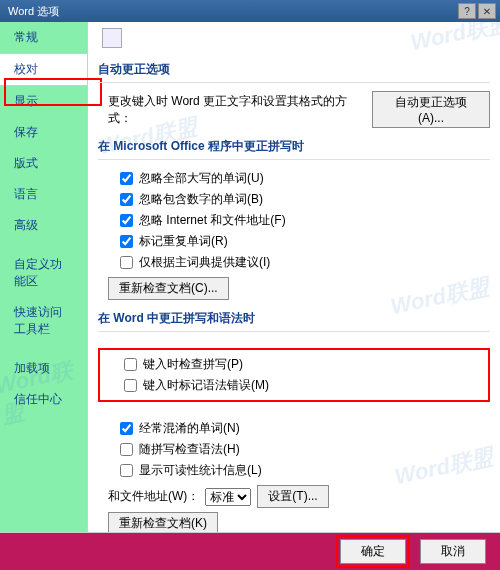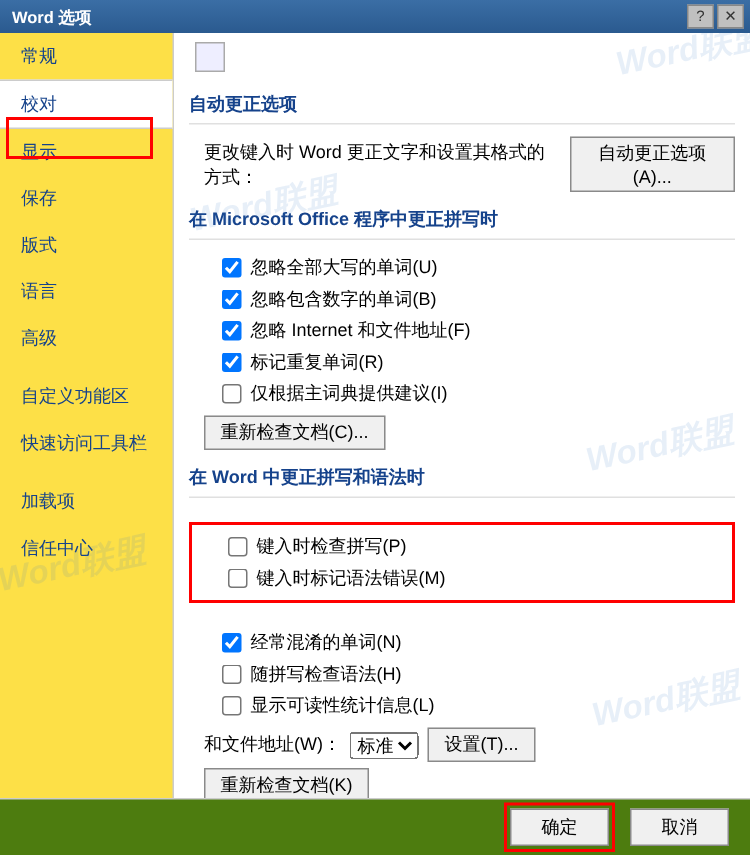--- a/index.html
+++ b/index.html
@@ -1,33 +1,33 @@
 <!DOCTYPE html>
 <html><head>
 <meta charset="utf-8">
 <style>
 * { box-sizing: border-box; margin: 0; padding: 0; }
 body { font-family: "SimSun", "Microsoft YaHei", sans-serif; font-size: 12px; background: #ece9d8; width: 500px; height: 570px; overflow: hidden; }
 .titlebar { background: linear-gradient(#3b6ea5,#2a5a8f); color: #fff; height: 22px; display: flex; align-items: center; padding: 0 4px; }
-.titlebar .title { flex: 1; font-weight: bold; padding-left: 4px; font-size: 11px; }
+.titlebar .title { flex: 1; font-weight: normal; padding-left: 4px; font-size: 11px; }
 .titlebar .tb-btn { width: 18px; height: 16px; background: #c0c0c0; border: 1px solid #888; margin-left: 2px; display: flex; align-items: center; justify-content: center; font-size: 10px; color: #333; }
 .main { display: flex; height: 510px; background: #fff; }
-.sidebar { width: 116px; background: #fde047; border-right: 1px solid #ccc; }
+.sidebar { width: 88px; background: #86efac; border-right: 1px solid #ccc; }
 .sidebar .nav-item { padding: 7px 14px; color: #15428b; cursor: default; }
 .sidebar .nav-item.selected { background: #fff; border-top: 1px solid #ccc; border-bottom: 1px solid #ccc; }
 .sidebar .hl { position: absolute; border: 2px solid red; pointer-events: none; }
 .content { flex: 1; overflow-y: auto; padding: 6px 10px 10px 10px; position: relative; }
 .section-head { color: #15428b; font-weight: bold; padding: 6px 0 4px 0; border-bottom: 1px solid #e0e0e0; margin-bottom: 8px; font-size: 12px; }
 .row { display: flex; align-items: center; margin: 4px 0 4px 10px; gap: 6px; }
 .cb { margin-left: 10px; display: flex; align-items: center; gap: 6px; padding: 2px 12px; }
 .cb input { width: 13px; height: 13px; }
 .btn { background: #f0f0f0; border: 1px solid #8a8a8a; padding: 2px 10px; font-size: 12px; cursor: default; }
 select { font-size: 12px; }
 .redbox { border: 2px solid red; padding: 4px 2px; margin: 16px 0; }
-.footer { height: 38px; background: #4d7c0f; border-top: 1px solid #ccc; display: flex; justify-content: flex-end; align-items: center; gap: 10px; padding-right: 14px; }
+.footer { height: 38px; background: #be185d; border-top: 1px solid #ccc; display: flex; justify-content: flex-end; align-items: center; gap: 10px; padding-right: 14px; }
 .footer .btn { padding: 3px 20px; }
 .footer .redwrap { border: 2px solid red; padding: 2px; }
 .watermark { position: absolute; font-size: 22px; font-style: italic; color: rgba(60,120,200,0.12); pointer-events: none; transform: rotate(-12deg); font-weight: bold; }
 .small-icon { width: 20px; height: 20px; border: 1px solid #aaa; background: #eef; display: inline-block; }
 </style>
 </head>
 <body>
 
 <div class="titlebar">
   <span class="title">Word 选项</span>

